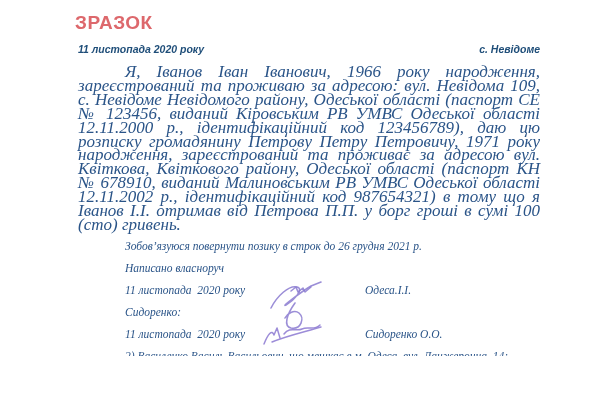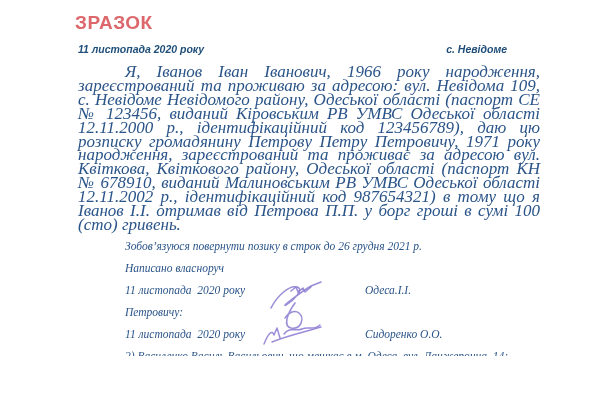--- a/index.html
+++ b/index.html
@@ -36,21 +36,21 @@
     display:flex;
     justify-content:space-between;
     font-family:"Liberation Sans", sans-serif;
     font-weight:bold;
     font-style:italic;
     font-size:10.5px;
     color:#1f4e79;
     margin-top:9px;
     line-height:13px;
   }
-  .daterow .place{margin-right:33px;}
+  .daterow .place{}
   .bodytext{
     font-style:italic;
     font-size:17px;
     color:#2a5488;
     line-height:13.9px;
     text-align:justify;
     text-indent:47px;
     margin:9px 0 0 0;
   }
   .clause{
@@ -103,21 +103,21 @@
   <div class="sigrow">
     <span class="sigdate">11 листопада  2020 року</span>
     <svg class="sig sig1" width="78" height="52" viewBox="0 0 78 52">
       <path d="M10 30 C16 18 28 7 36 9 C44 11 32 23 25 27 C19 30 40 14 50 8 L60 4"></path>
       <path d="M30 13 l5 -4 l2 5 l5 -4 l2 4 l6 -5"></path>
       <path d="M34 25 C26 36 22 48 30 50 C40 52 44 40 38 35 C33 31 26 36 24 40"></path>
     </svg>
     <span class="signame">Одеса.І.І.</span>
   </div>
 
-  <p class="clause">Петровичу:</p>
+  <p class="clause">Сидоренко:</p>
 
 
   <div class="sigrow">
     <span class="sigdate">11 листопада  2020 року</span>
     <svg class="sig sig2" width="72" height="28" viewBox="0 0 72 28">
       <path d="M6 24 C10 14 14 9 16 15 L19 8 L22 18"></path>
       <path d="M26 14 C32 6 38 12 44 9 C50 6 56 11 62 5"></path>
       <path d="M14 22 C28 16 46 12 63 7"></path>
     </svg>
     <span class="signame">Сидоренко О.О.</span>

